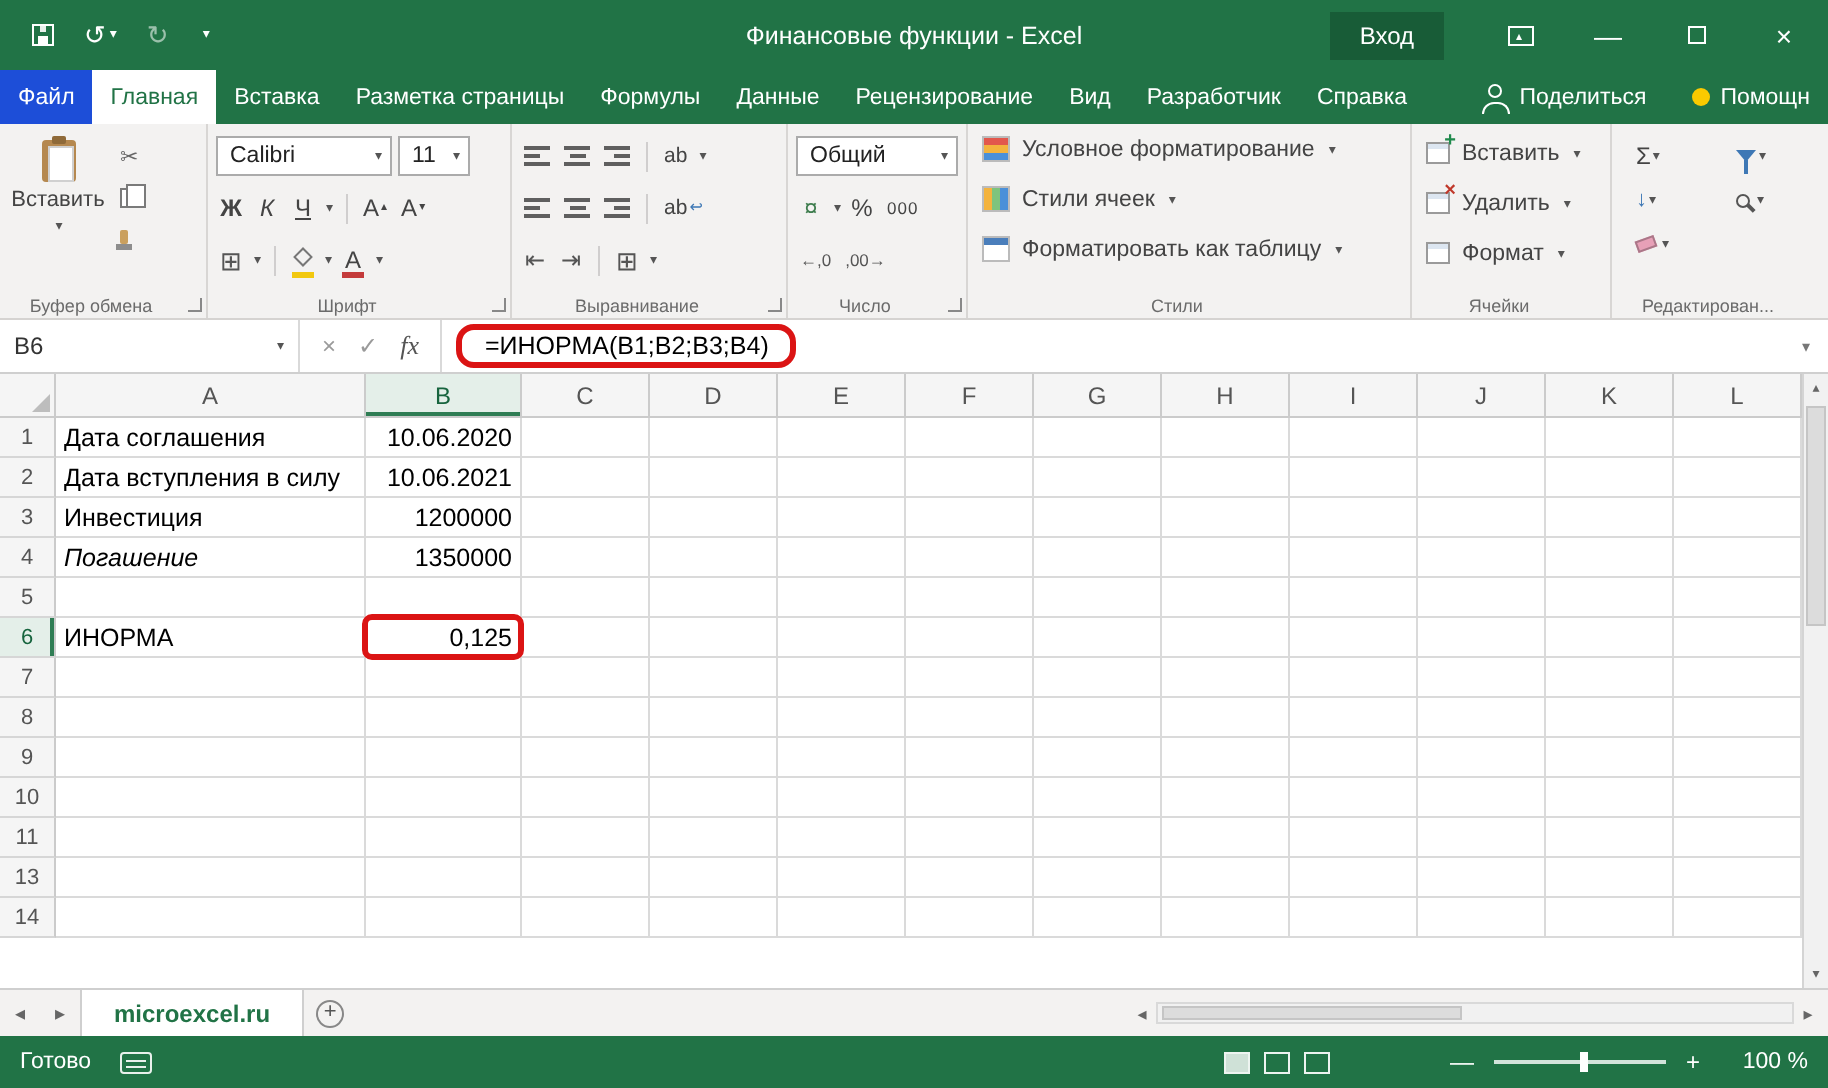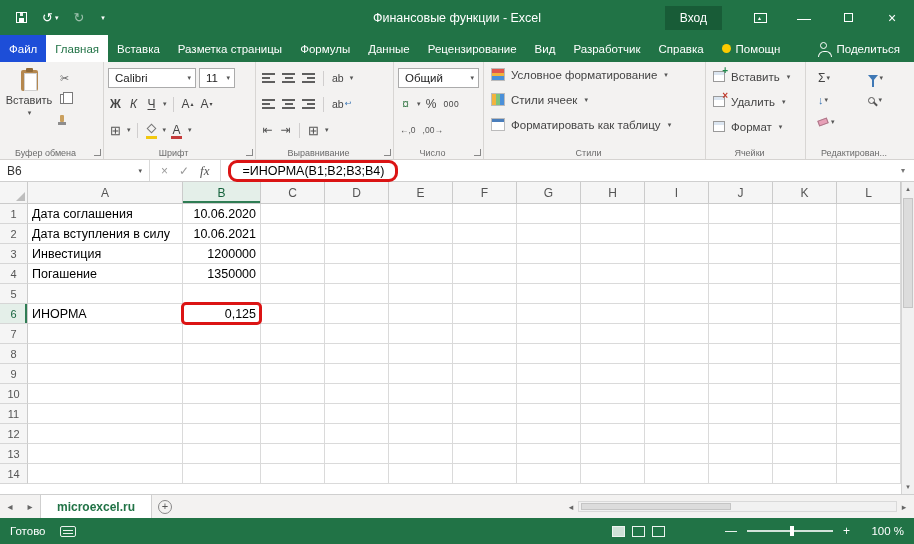--- a/index.html
+++ b/index.html
@@ -105,21 +105,21 @@
   .editgrid{display:grid;grid-template-columns:auto auto;gap:4px 14px;padding:4px 8px}
   .ebtn{display:inline-flex;align-items:center;cursor:pointer;height:18px;font-size:12px;color:#444}
   .funnel{width:0;height:0;border-left:5px solid transparent;border-right:5px solid transparent;border-top:6px solid #3e78b5;position:relative;display:inline-block;margin-right:1px}
   .funnel::after{content:"";position:absolute;left:-1px;top:-1px;width:2px;height:7px;background:#3e78b5}
   .mag{width:7px;height:7px;border:1.5px solid #555;border-radius:50%;position:relative;display:inline-block;margin-right:3px}
   .mag::after{content:"";position:absolute;width:5px;height:1.5px;background:#555;transform:rotate(45deg);right:-4px;bottom:-2px}
   .eraser{width:10px;height:6px;background:#e7a0b7;border:1px solid #aa7788;transform:rotate(-20deg);display:inline-block;margin-right:2px}
   .filldown{font-size:11px;color:#3e78b5}
 
   
-  .formulabar{height:22px;background:#fff;border-bottom:1px solid #cfcfcf;display:flex;align-items:center;flex:0 0 auto}
+  .formulabar{height:27px;background:#fff;border-bottom:1px solid #cfcfcf;display:flex;align-items:center;flex:0 0 auto}
   .namebox{width:150px;height:100%;border-right:1px solid #d9d9d9;display:flex;align-items:center;justify-content:space-between;padding:0 7px;font-size:12px;color:#333;cursor:pointer}
   .fbicons{display:flex;align-items:center;gap:11px;padding:0 11px;border-right:1px solid #d9d9d9;height:100%}
   .fbi{font-size:12px;color:#9a9a9a;cursor:pointer}
   .fbi.fx{font-style:italic;color:#555;font-family:"Liberation Serif",serif;font-size:13px}
   .fcontent{flex:1;display:flex;align-items:center;padding-left:7px}
   .fannot{border:3px solid #db1414;border-radius:9px;padding:1px 11px;display:inline-flex;align-items:center}
   .ftext{font-size:12.5px;color:#000;white-space:nowrap}
   .fb-expand{padding:0 9px;color:#777;font-size:8px;cursor:pointer}
 
   
@@ -208,27 +208,27 @@
         <div class="rtab active">Главная</div>
         <div class="rtab">Вставка</div>
         <div class="rtab">Разметка страницы</div>
         <div class="rtab">Формулы</div>
         <div class="rtab">Данные</div>
         <div class="rtab">Рецензирование</div>
         <div class="rtab">Вид</div>
         <div class="rtab">Разработчик</div>
         <div class="rtab">Справка</div>
       </div>
+    <div class="rtab share">
+      <span class="person"></span>
+      <span>Поделиться</span>
+    </div>
     <div class="rtab help">
       <span class="bulb"></span>
       <span>Помощн</span>
-    </div>
-    <div class="rtab share">
-      <span class="person"></span>
-      <span>Поделиться</span>
     </div>
   </div>
 
   <div class="ribbon">
 
     <div class="rgroup g-clip">
       <div class="clipwrap">
         <div class="bigbtn">
           <span class="clip-ic"></span>
           <span class="biglabel">Вставить</span>
@@ -523,21 +523,21 @@
           <div class="cell" style="width: 64px;"></div>
           <div class="cell" style="width: 64px;"></div>
           <div class="cell" style="width: 64px;"></div>
           <div class="cell" style="width: 64px;"></div>
           <div class="cell" style="width: 64px;"></div>
           <div class="cell" style="width: 64px;"></div>
           <div class="cell" style="width: 64px;"></div>
         </div>
         <div class="grow">
           <div class="rowhdr">4</div>
-          <div class="cell al" style="width: 155px;">Погашение</div>
+          <div class="cell al" style="width: 155px; font-style: italic;">Погашение</div>
           <div class="cell ar" style="width: 78px;">1350000</div>
           <div class="cell" style="width: 64px;"></div>
           <div class="cell" style="width: 64px;"></div>
           <div class="cell" style="width: 64px;"></div>
           <div class="cell" style="width: 64px;"></div>
           <div class="cell" style="width: 64px;"></div>
           <div class="cell" style="width: 64px;"></div>
           <div class="cell" style="width: 64px;"></div>
           <div class="cell" style="width: 64px;"></div>
           <div class="cell" style="width: 64px;"></div>
@@ -628,35 +628,20 @@
           <div class="cell" style="width: 64px;"></div>
           <div class="cell" style="width: 64px;"></div>
           <div class="cell" style="width: 64px;"></div>
           <div class="cell" style="width: 64px;"></div>
           <div class="cell" style="width: 64px;"></div>
           <div class="cell" style="width: 64px;"></div>
           <div class="cell" style="width: 64px;"></div>
         </div>
         <div class="grow">
           <div class="rowhdr">11</div>
-          <div class="cell" style="width: 155px;"></div>
-          <div class="cell" style="width: 78px;"></div>
-          <div class="cell" style="width: 64px;"></div>
-          <div class="cell" style="width: 64px;"></div>
-          <div class="cell" style="width: 64px;"></div>
-          <div class="cell" style="width: 64px;"></div>
-          <div class="cell" style="width: 64px;"></div>
-          <div class="cell" style="width: 64px;"></div>
-          <div class="cell" style="width: 64px;"></div>
-          <div class="cell" style="width: 64px;"></div>
-          <div class="cell" style="width: 64px;"></div>
-          <div class="cell" style="width: 64px;"></div>
-        </div>
-        <div class="grow">
-          <div class="rowhdr">12</div>
           <div class="cell" style="width: 155px;"></div>
           <div class="cell" style="width: 78px;"></div>
           <div class="cell" style="width: 64px;"></div>
           <div class="cell" style="width: 64px;"></div>
           <div class="cell" style="width: 64px;"></div>
           <div class="cell" style="width: 64px;"></div>
           <div class="cell" style="width: 64px;"></div>
           <div class="cell" style="width: 64px;"></div>
           <div class="cell" style="width: 64px;"></div>
           <div class="cell" style="width: 64px;"></div>

